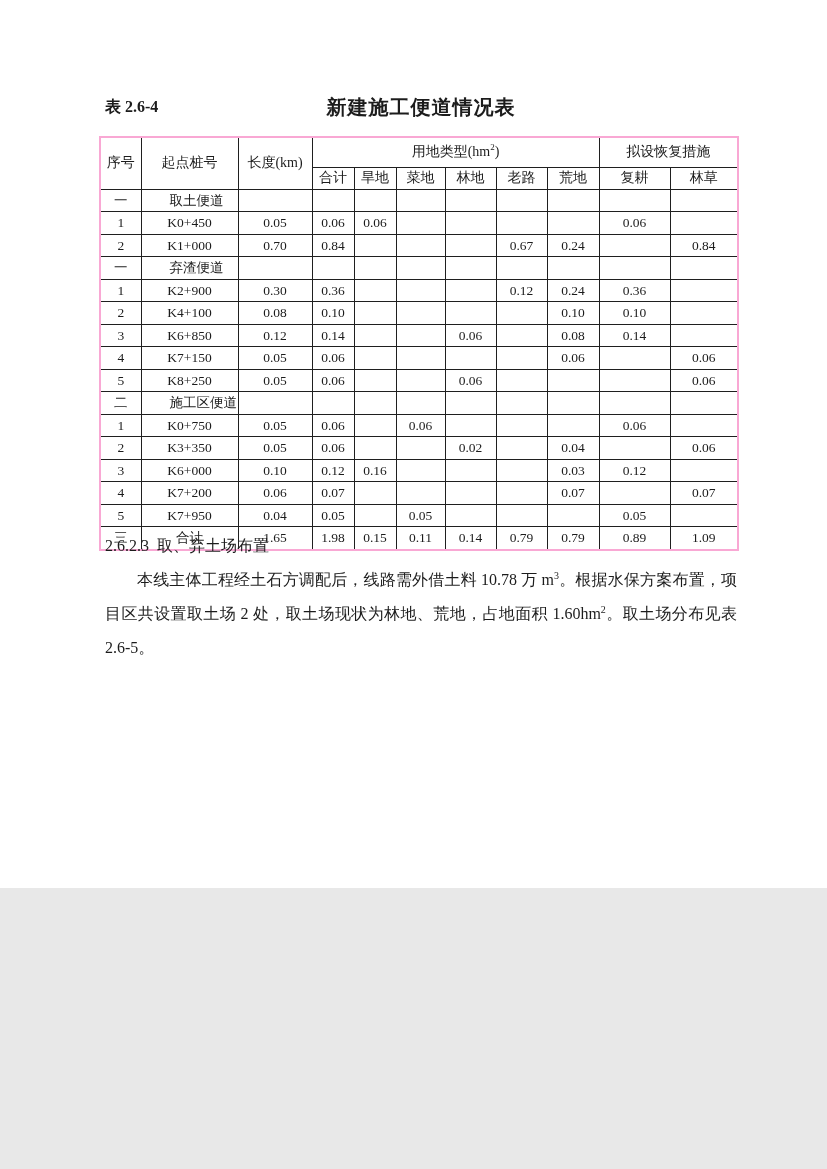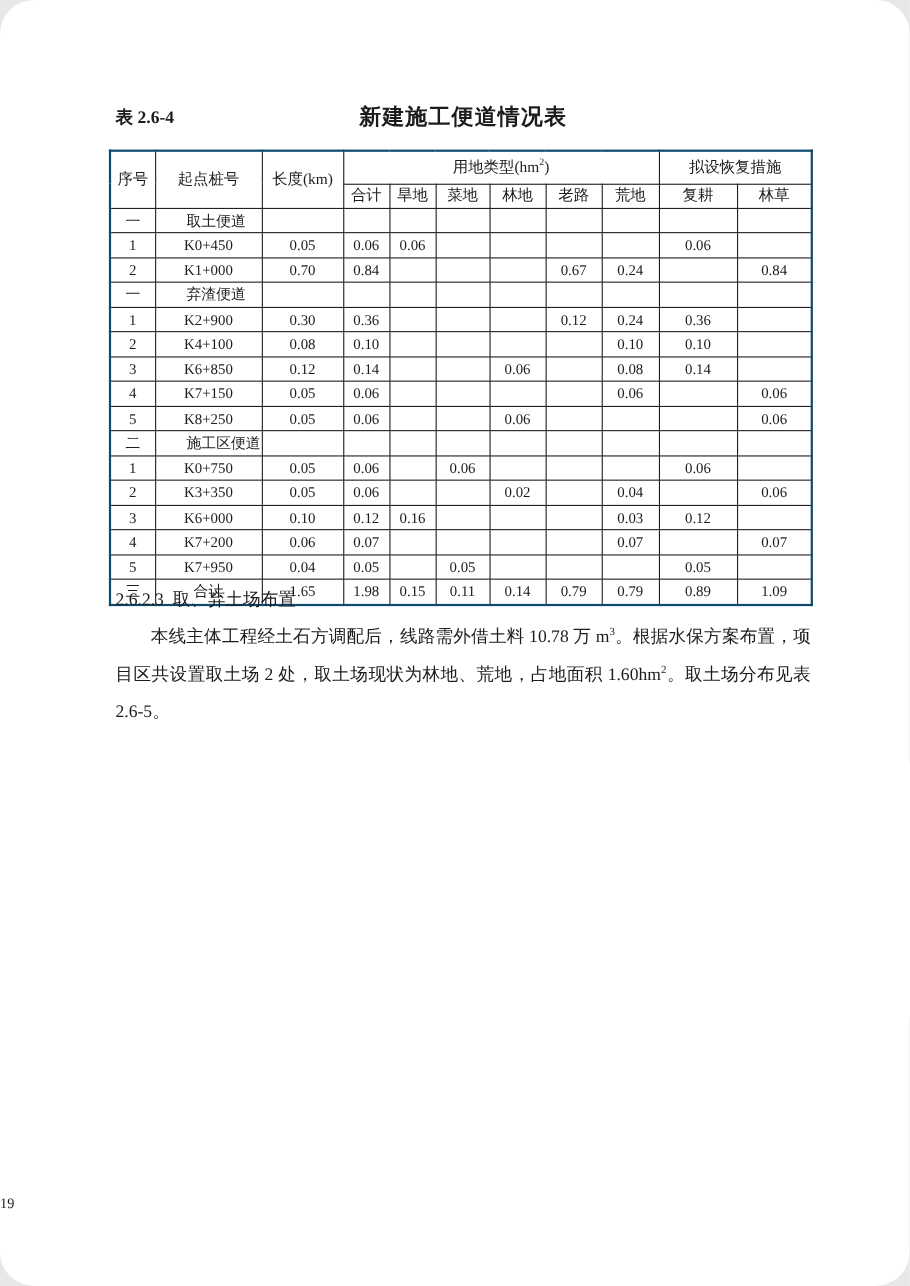--- a/index.html
+++ b/index.html
@@ -1,26 +1,25 @@
 <!DOCTYPE html>
 <html><head>
 <meta charset="utf-8">
 <style>
   * { box-sizing: border-box; }
   html, body { margin: 0; padding: 0; background: #e8e8e8; }
   .page {
     position: relative;
     width: 827px;
-    height: 1169px;
+    height: 888px;
     margin: 0 auto;
     background: #ffffff;
     font-family: "Liberation Serif", "DejaVu Serif", serif;
     color: #1c1c1c;
     overflow: hidden;
-    border-radius: 31px;
   }
   
   .title-row {
     position: absolute;
     left: 105px;
     top: 95px;
     width: 632px;
     height: 24px;
   }
   .table-label {
@@ -40,21 +39,21 @@
     line-height: 24px;
   }
   
   table.main {
     position: absolute;
     left: 99px;
     top: 136px;
     width: 638px;
     border-collapse: collapse;
     table-layout: fixed;
-    border: 2px solid #0c4a6e;
+    border: 2px solid #f9a8d4;
   }
   table.main th, table.main td {
     border: 1px solid #1f1f1f;
     padding: 0 2px;
     text-align: center;
     vertical-align: middle;
     font-weight: normal;
     overflow: hidden;
     white-space: nowrap;
   }

